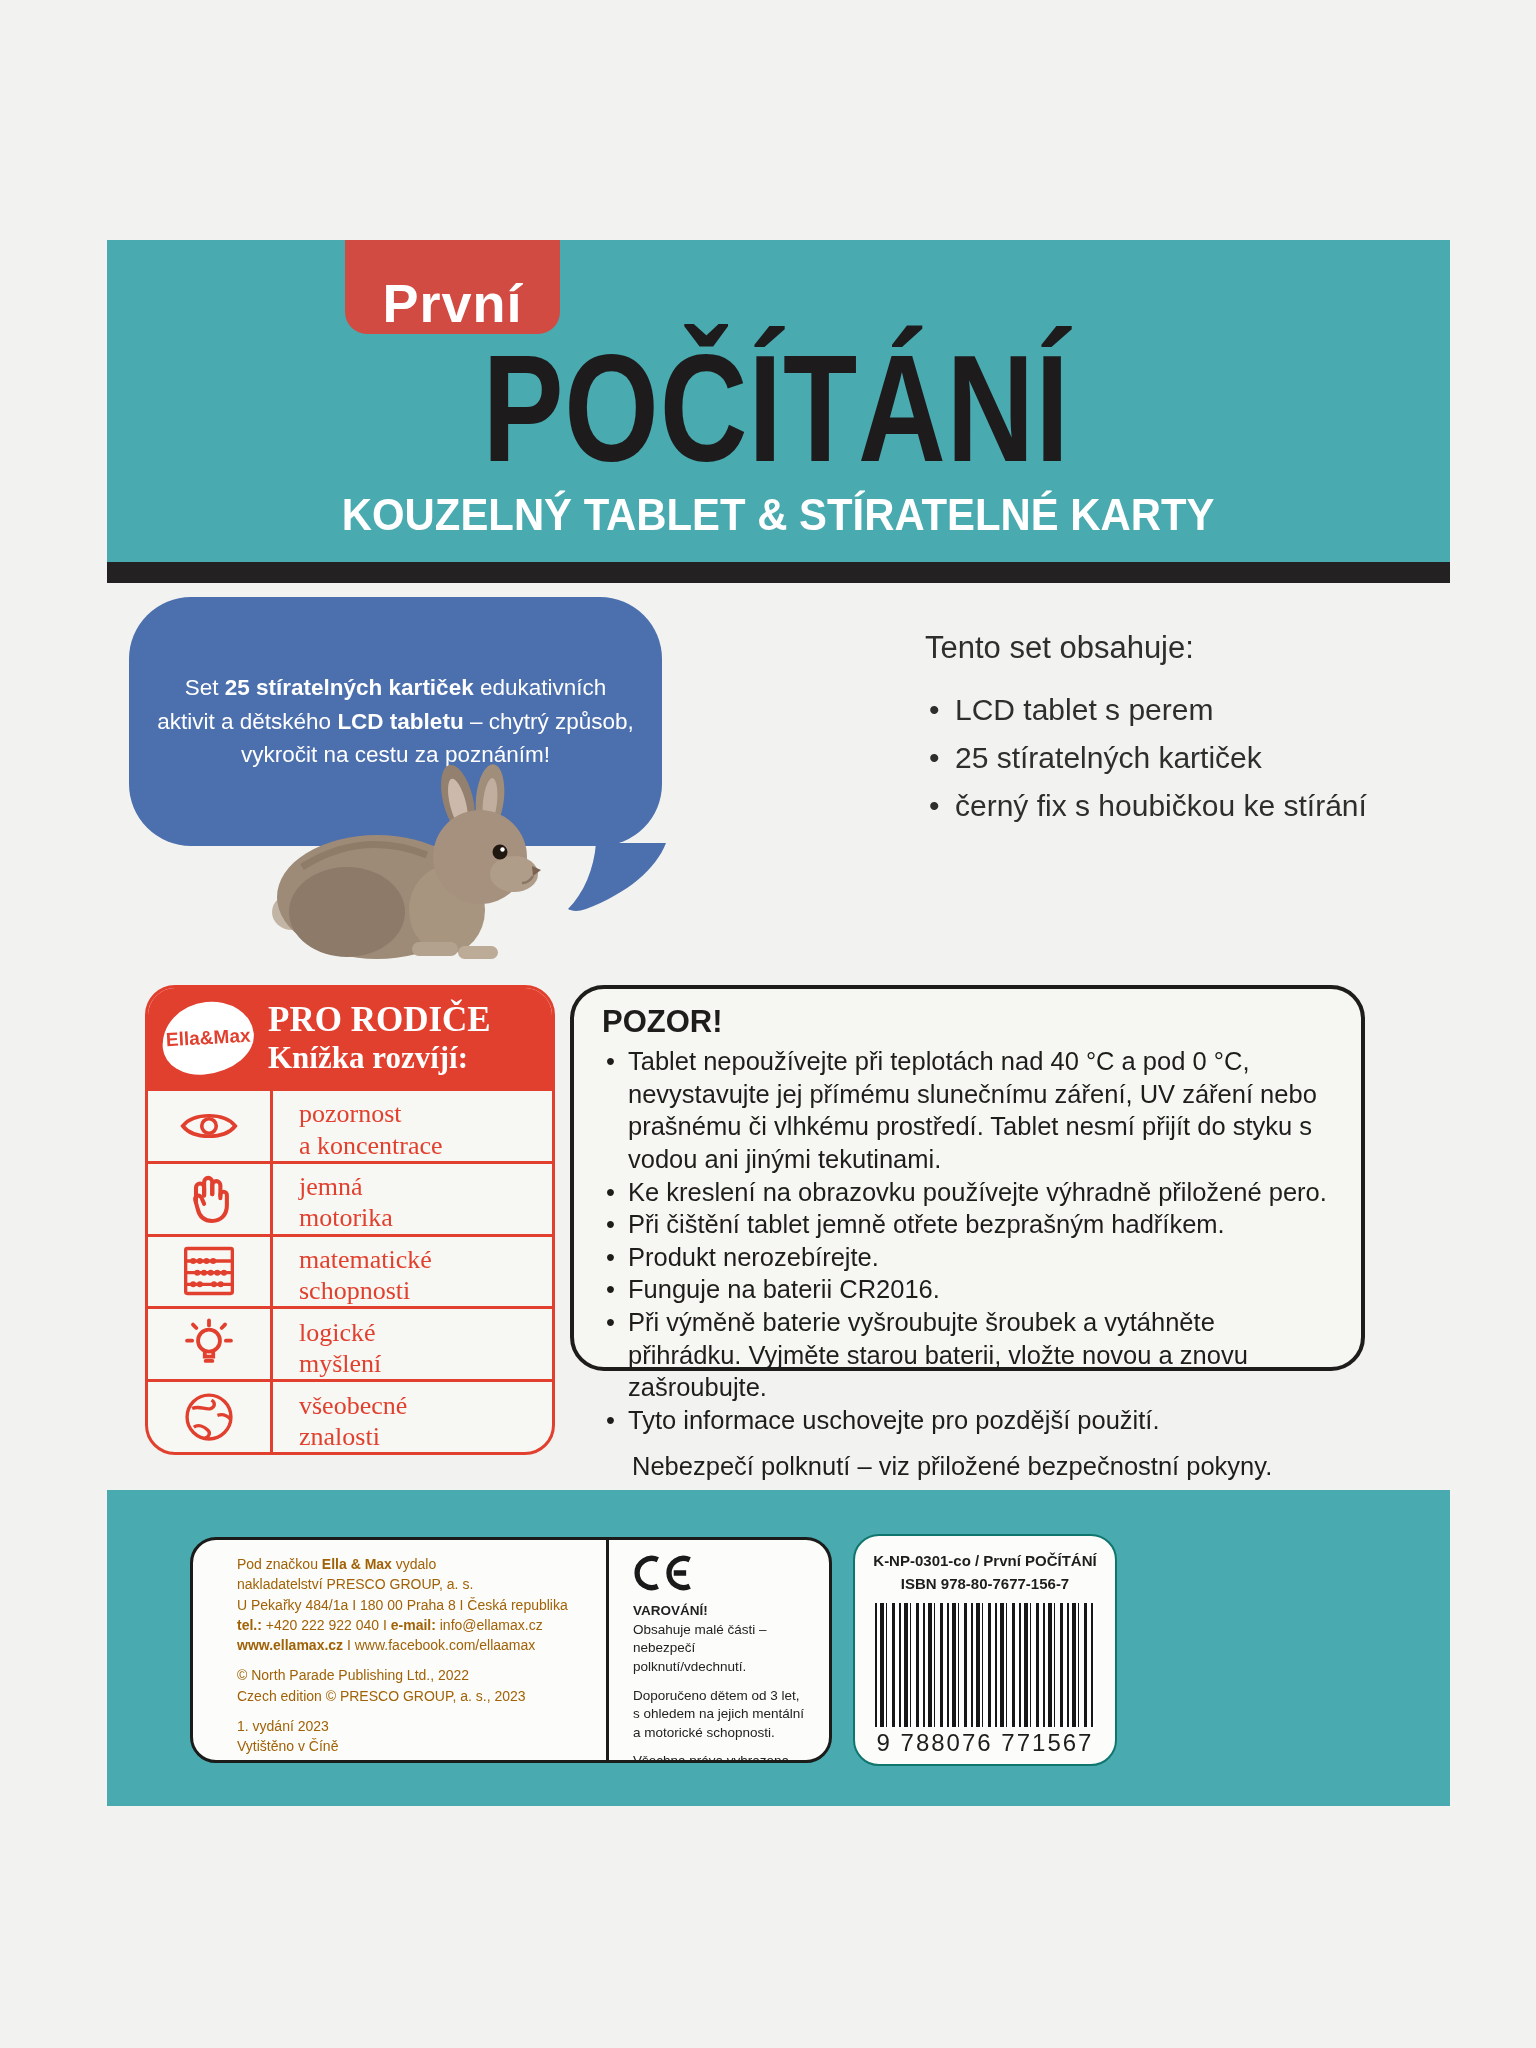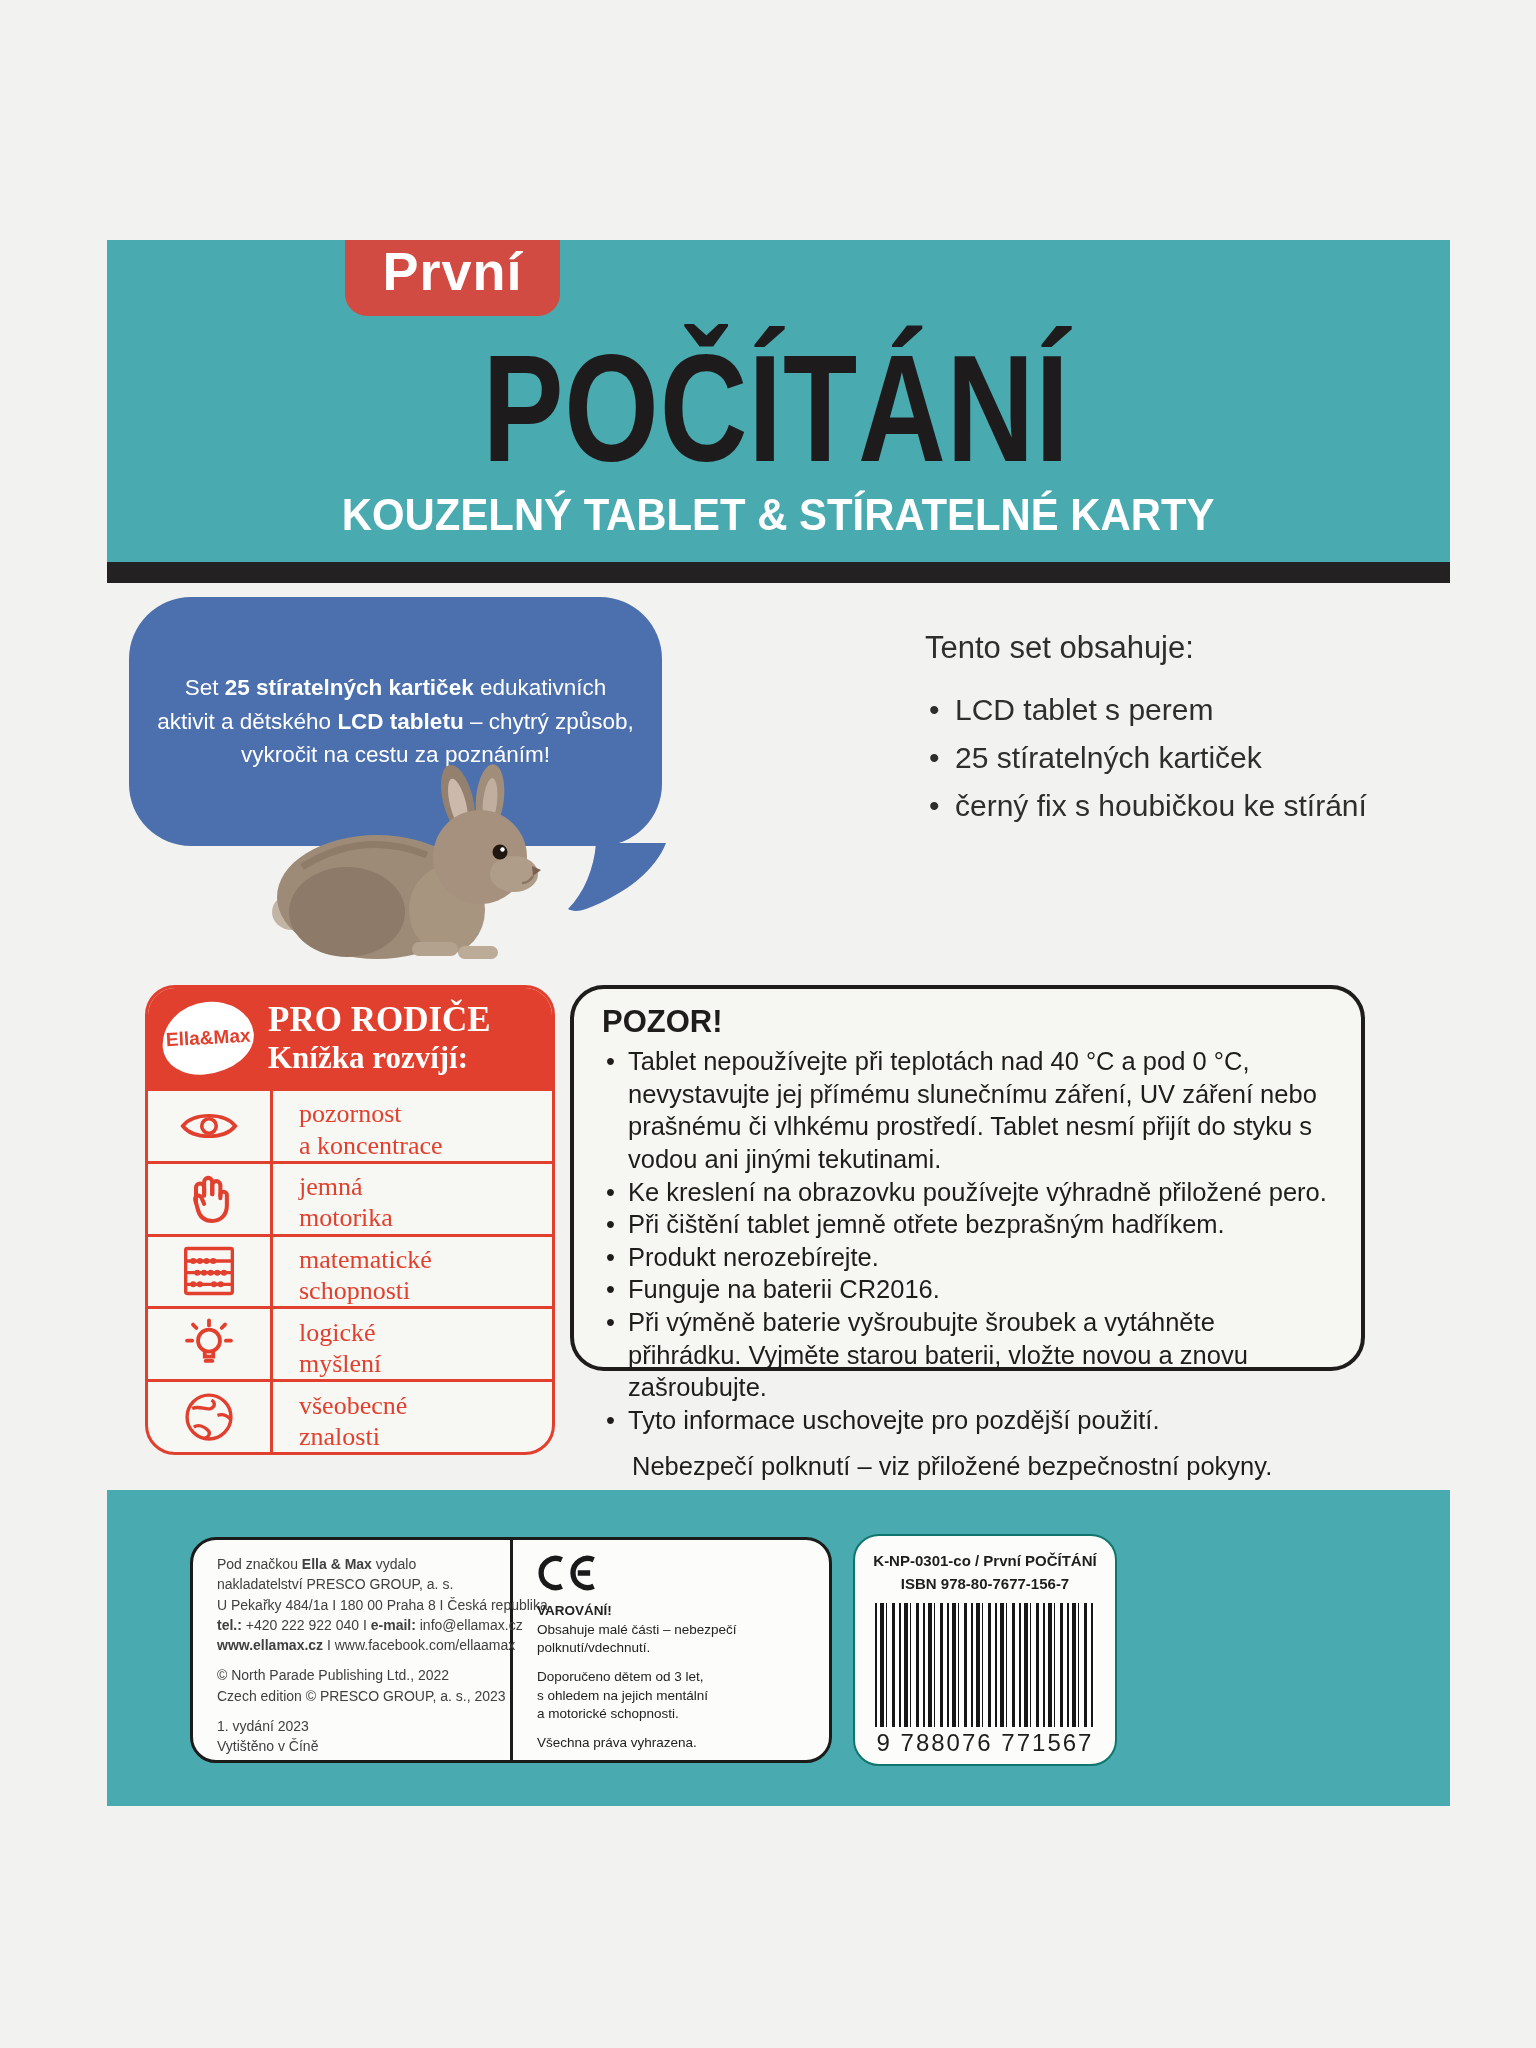--- a/index.html
+++ b/index.html
@@ -2,22 +2,22 @@
 <html><head>
 <meta charset="utf-8">
 <style>
   html,body{margin:0;padding:0;background:#f2f3f1;}
   .page{position:relative;width:1536px;height:2048px;background:#f2f3f1;overflow:hidden;
         font-family:"Liberation Sans",sans-serif;margin:0 auto;}
 
   
   .header{position:absolute;left:107px;top:240px;width:1343px;height:322px;background:#49aab0;}
   .header-bar{position:absolute;left:107px;top:562px;width:1343px;height:21px;background:#232122;}
-  .badge{position:absolute;left:238px;top:0;width:215px;height:76px;background:#d24b42;
-         border-radius:0 0 22px 22px;display:flex;align-items:flex-start;justify-content:center;}
+  .badge{position:absolute;left:238px;top:0;width:215px;height:94px;background:#d24b42;
+         border-radius:0 0 22px 22px;display:flex;align-items:flex-end;justify-content:center;}
   .badge span{font-size:54px;font-weight:bold;color:#fff;letter-spacing:1px;}
   .title{position:absolute;left:0;right:4px;top:92px;text-align:center;line-height:1;}
   .title span{display:inline-block;transform:scaleX(0.8);font-size:152px;font-weight:bold;
               color:#1d1b1c;letter-spacing:1px;}
   .subtitle{position:absolute;left:0;right:0;top:252px;text-align:center;line-height:1;}
   .subtitle span{display:inline-block;transform:scaleX(0.93);font-size:45px;font-weight:bold;color:#ffffff;}
 
   
   .bubble{position:absolute;left:129px;top:597px;width:533px;height:249px;background:#4c6fad;
           border-radius:62px;color:#fff;display:flex;flex-direction:column;justify-content:center;
@@ -61,22 +61,22 @@
   .caution li{position:relative;font-size:25.5px;line-height:1.28;padding-left:26px;}
   .caution li::before{content:"•";position:absolute;left:4px;}
   .warn-note{margin-top:13px;font-size:25.5px;line-height:1.3;}
   .wlabel{font-weight:bold;font-size:27px;}
   .wl2{padding-left:30px;}
 
   
   .footer{position:absolute;left:107px;top:1490px;width:1343px;height:316px;background:#49aab0;}
   .fbox1{position:absolute;left:83px;top:47px;width:642px;height:226px;background:#fcfcfa;
          border:3px solid #1b1b1a;border-radius:26px;box-sizing:border-box;display:flex;overflow:hidden;}
-  .fbox1-left{width:320px;box-sizing:border-box;border-right:3px solid #1b1b1a;
-              padding:14px 12px 0 24px;font-size:14px;line-height:1.45;color:#404040;}
+  .fbox1-left{width:416px;box-sizing:border-box;border-right:3px solid #1b1b1a;
+              padding:14px 12px 0 44px;font-size:14px;line-height:1.45;color:#a16207;}
   .fbox1-right{flex:1;padding:12px 12px 0 24px;font-size:13.5px;line-height:1.38;color:#222;}
   .pline{white-space:nowrap;}
   .pb{font-weight:bold;}
   .gap{margin-top:10px;}
   .ce-svg{display:block;margin:2px 0 10px;}
   .ce-title{font-weight:bold;}
   .fbox2{position:absolute;left:746px;top:44px;width:264px;height:232px;background:#fcfcfa;
          border:2px solid #0f766e;border-radius:26px;box-sizing:border-box;padding:14px 12px 0;
          text-align:center;color:#1d1d1c;}
   .codeline{font-size:15px;font-weight:bold;line-height:1.5;white-space:nowrap;}

